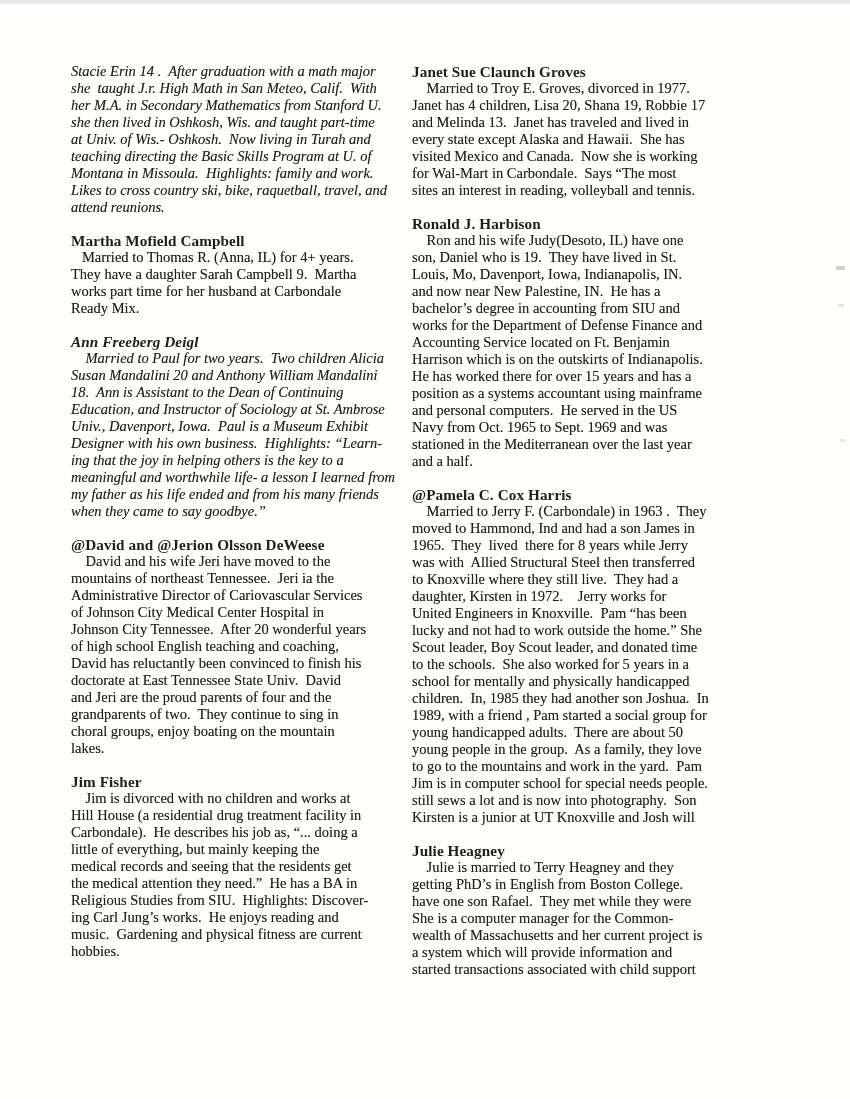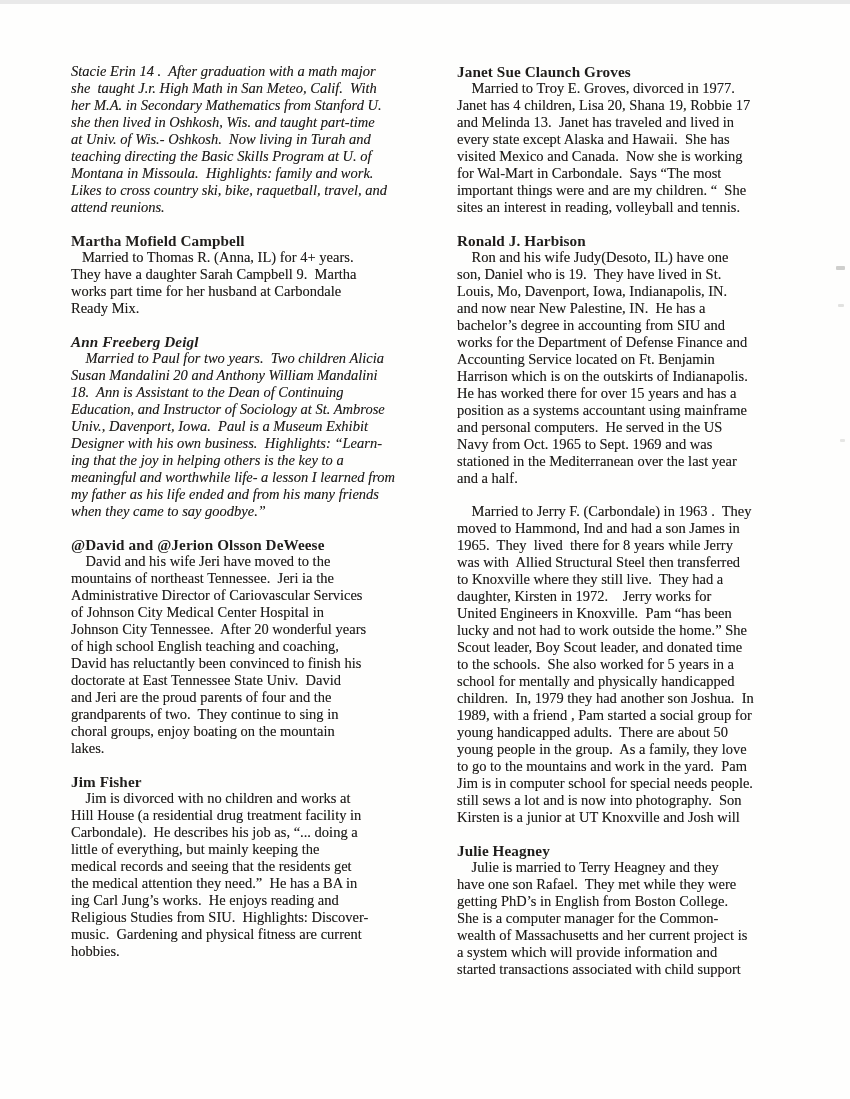--- a/index.html
+++ b/index.html
@@ -16,21 +16,21 @@
     overflow: hidden;
     font-family: "Liberation Serif", serif;
     color: #1f1d1b;
   }
   .col {
     position: absolute;
     top: 59px;
     width: 356px;
   }
   #col-0 { left: 71px; }
-  #col-1 { left: 457px; }
+  #col-1 { left: 412px; }
   .section { margin-bottom: 16px; }
   .section.italic { font-style: italic; }
   .heading {
     font-weight: bold;
     font-size: 15.2px;
     line-height: 17px;
     letter-spacing: 0.1px;
     white-space: pre;
   }
   .line {
@@ -101,81 +101,81 @@
         <div class="line">lakes.</div>
       </div>
       <div class="section">
         <div class="heading">Jim Fisher</div>
         <div class="line">    Jim is divorced with no children and works at</div>
         <div class="line">Hill House (a residential drug treatment facility in</div>
         <div class="line">Carbondale).  He describes his job as, “... doing a</div>
         <div class="line">little of everything, but mainly keeping the</div>
         <div class="line">medical records and seeing that the residents get</div>
         <div class="line">the medical attention they need.”  He has a BA in</div>
+        <div class="line">Religious Studies from SIU.  Highlights: Discover-</div>
         <div class="line">ing Carl Jung’s works.  He enjoys reading and</div>
-        <div class="line">Religious Studies from SIU.  Highlights: Discover-</div>
         <div class="line">music.  Gardening and physical fitness are current</div>
         <div class="line">hobbies.</div>
       </div>
     </div>
   <div class="col" id="col-1">
       <div class="section">
         <div class="heading">Janet Sue Claunch Groves</div>
         <div class="line">    Married to Troy E. Groves, divorced in 1977.</div>
         <div class="line">Janet has 4 children, Lisa 20, Shana 19, Robbie 17</div>
         <div class="line">and Melinda 13.  Janet has traveled and lived in</div>
         <div class="line">every state except Alaska and Hawaii.  She has</div>
         <div class="line">visited Mexico and Canada.  Now she is working</div>
         <div class="line">for Wal-Mart in Carbondale.  Says “The most</div>
-        <div class="line">important things were and are my children. “  She</div>
         <div class="line">sites an interest in reading, volleyball and tennis.</div>
       </div>
       <div class="section">
         <div class="heading">Ronald J. Harbison</div>
         <div class="line">    Ron and his wife Judy(Desoto, IL) have one</div>
         <div class="line">son, Daniel who is 19.  They have lived in St.</div>
         <div class="line">Louis, Mo, Davenport, Iowa, Indianapolis, IN.</div>
         <div class="line">and now near New Palestine, IN.  He has a</div>
         <div class="line">bachelor’s degree in accounting from SIU and</div>
         <div class="line">works for the Department of Defense Finance and</div>
         <div class="line">Accounting Service located on Ft. Benjamin</div>
         <div class="line">Harrison which is on the outskirts of Indianapolis.</div>
         <div class="line">He has worked there for over 15 years and has a</div>
         <div class="line">position as a systems accountant using mainframe</div>
         <div class="line">and personal computers.  He served in the US</div>
         <div class="line">Navy from Oct. 1965 to Sept. 1969 and was</div>
         <div class="line">stationed in the Mediterranean over the last year</div>
         <div class="line">and a half.</div>
       </div>
       <div class="section">
+        <div class="heading">@Pamela C. Cox Harris</div>
         <div class="line">    Married to Jerry F. (Carbondale) in 1963 .  They</div>
         <div class="line">moved to Hammond, Ind and had a son James in</div>
         <div class="line">1965.  They  lived  there for 8 years while Jerry</div>
         <div class="line">was with  Allied Structural Steel then transferred</div>
         <div class="line">to Knoxville where they still live.  They had a</div>
         <div class="line">daughter, Kirsten in 1972.    Jerry works for</div>
         <div class="line">United Engineers in Knoxville.  Pam “has been</div>
         <div class="line">lucky and not had to work outside the home.” She</div>
         <div class="line">Scout leader, Boy Scout leader, and donated time</div>
         <div class="line">to the schools.  She also worked for 5 years in a</div>
         <div class="line">school for mentally and physically handicapped</div>
-        <div class="line">children.  In, 1979 they had another son Joshua.  In</div>
+        <div class="line">children.  In, 1985 they had another son Joshua.  In</div>
         <div class="line">1989, with a friend , Pam started a social group for</div>
         <div class="line">young handicapped adults.  There are about 50</div>
         <div class="line">young people in the group.  As a family, they love</div>
         <div class="line">to go to the mountains and work in the yard.  Pam</div>
         <div class="line">Jim is in computer school for special needs people.</div>
         <div class="line">still sews a lot and is now into photography.  Son</div>
         <div class="line">Kirsten is a junior at UT Knoxville and Josh will</div>
       </div>
       <div class="section">
         <div class="heading">Julie Heagney</div>
         <div class="line">    Julie is married to Terry Heagney and they</div>
+        <div class="line">getting PhD’s in English from Boston College.</div>
         <div class="line">have one son Rafael.  They met while they were</div>
-        <div class="line">getting PhD’s in English from Boston College.</div>
         <div class="line">She is a computer manager for the Common-</div>
         <div class="line">wealth of Massachusetts and her current project is</div>
         <div class="line">a system which will provide information and</div>
         <div class="line">started transactions associated with child support</div>
       </div>
     </div>
   <div class="artifact" id="artifact-1"></div>
   <div class="artifact" id="artifact-2"></div>
   <div class="artifact" id="artifact-3"></div>
 </div>

